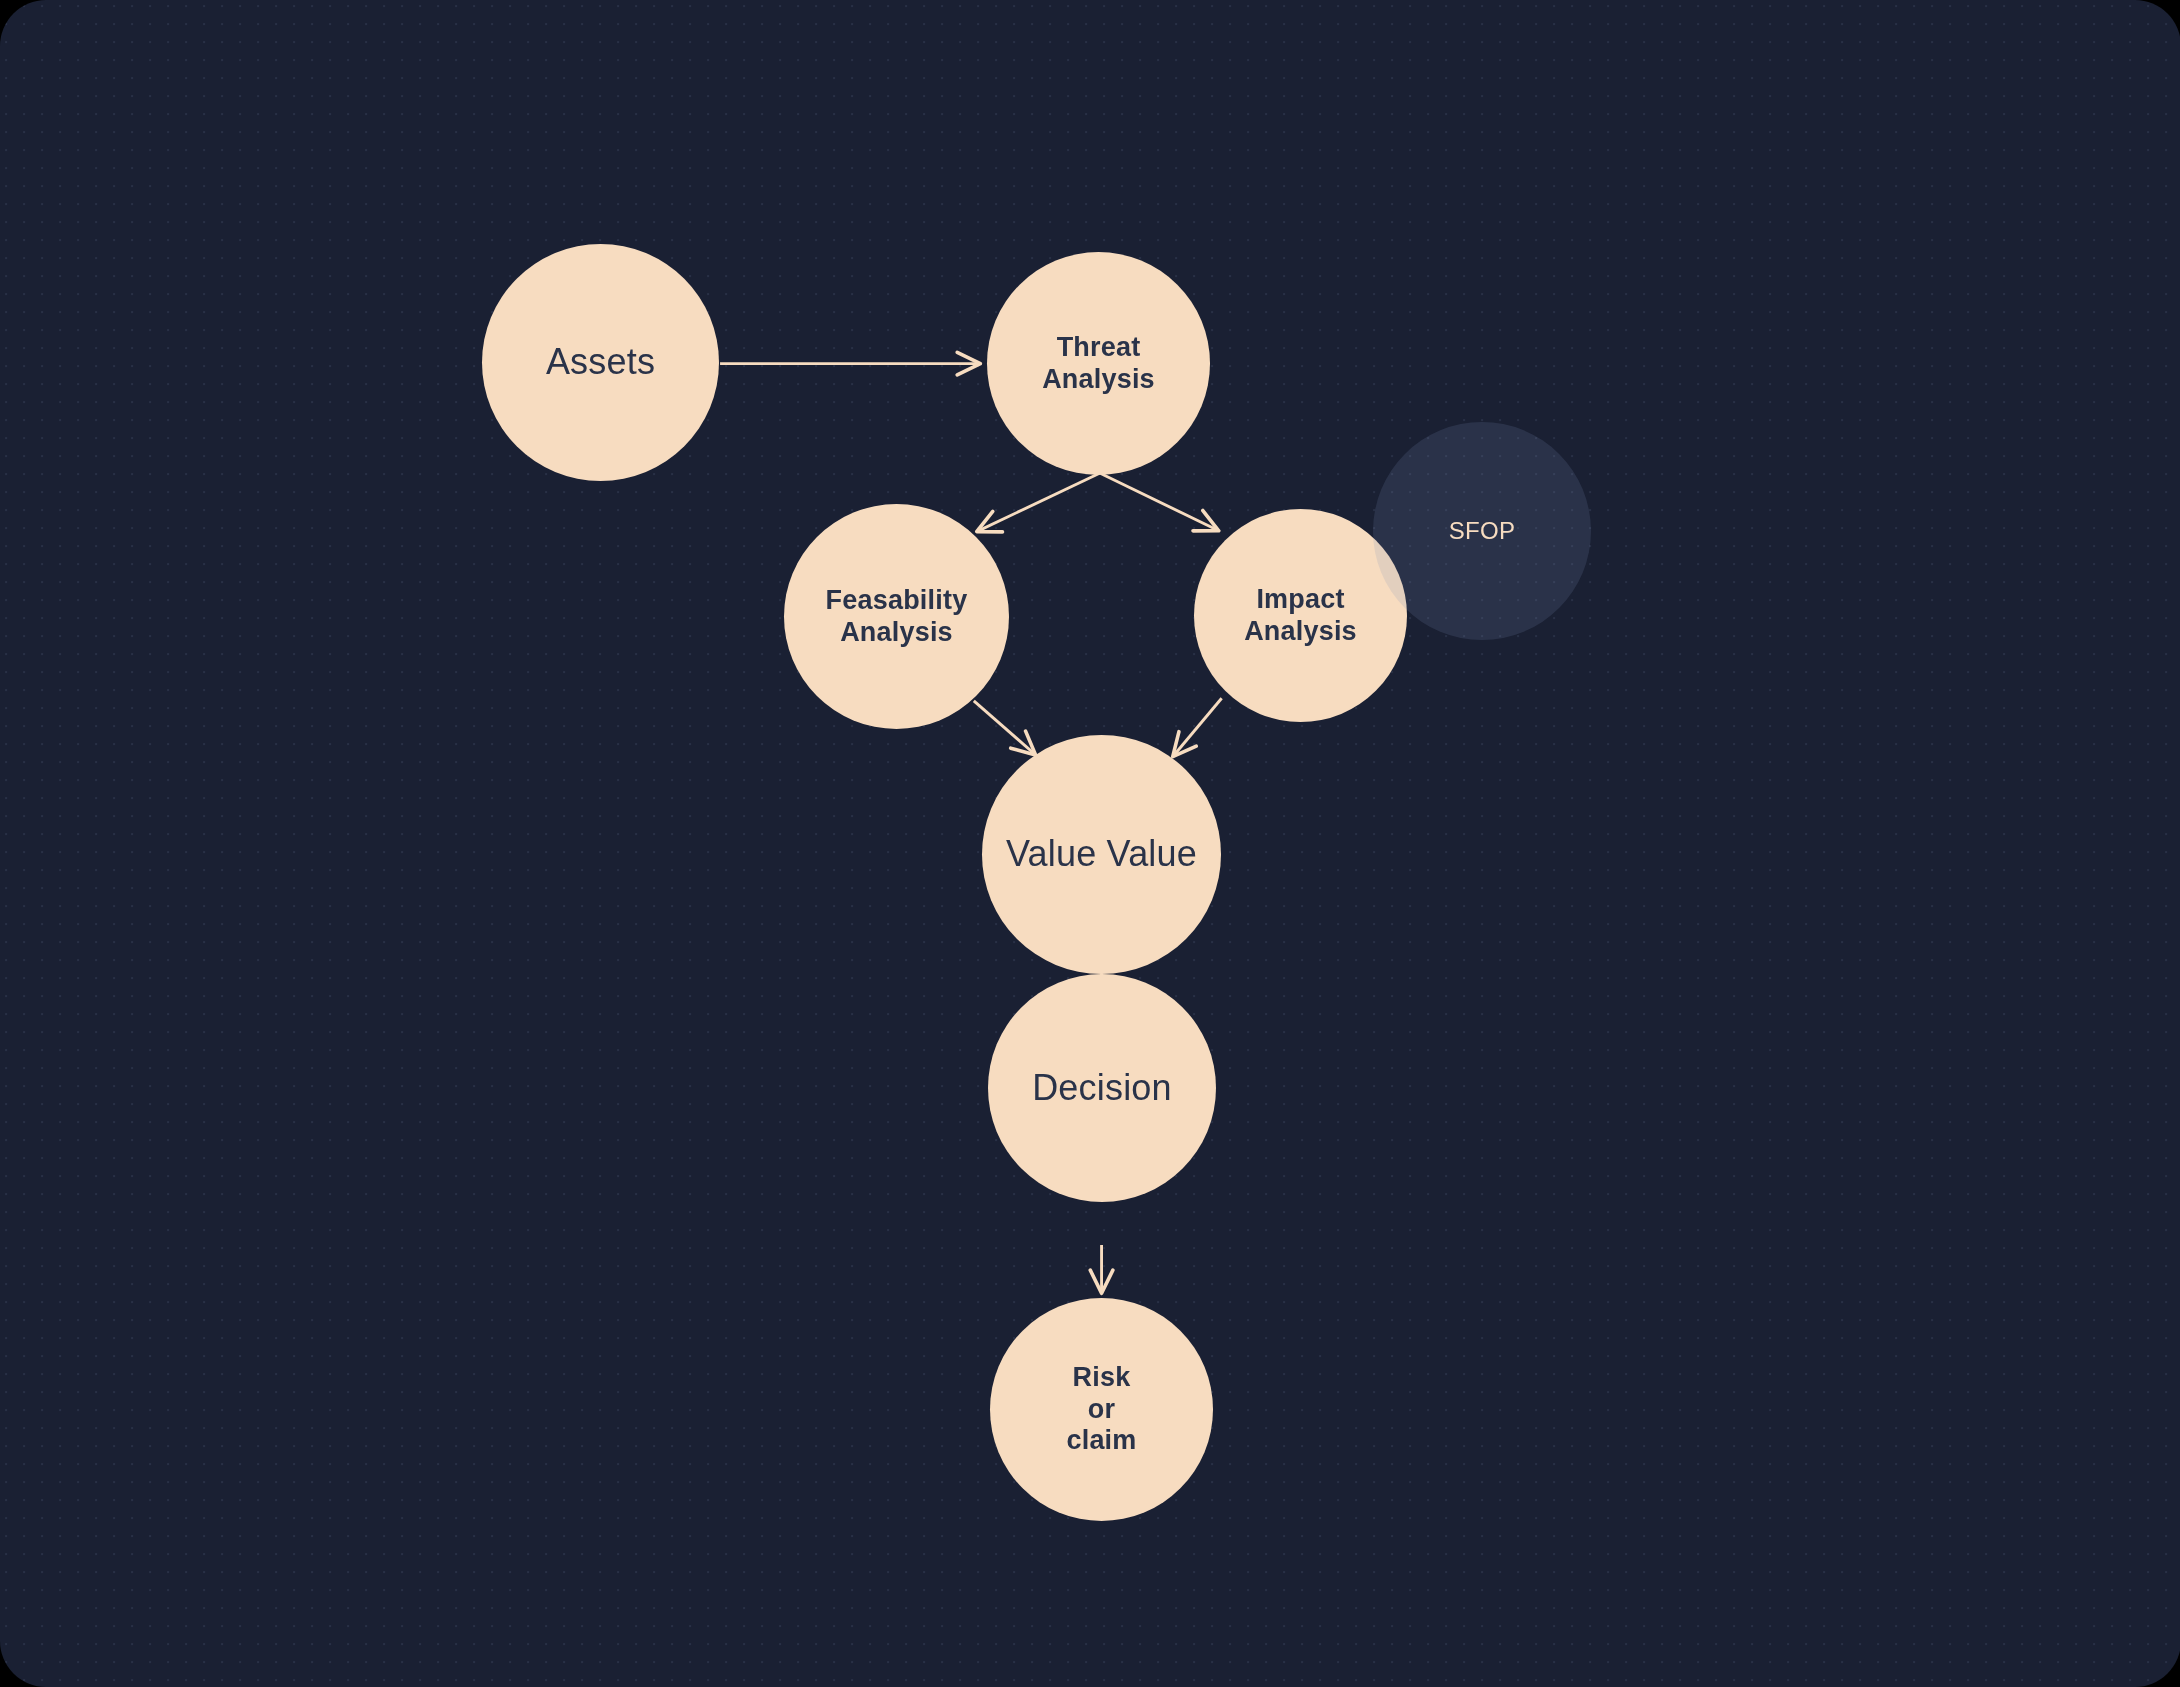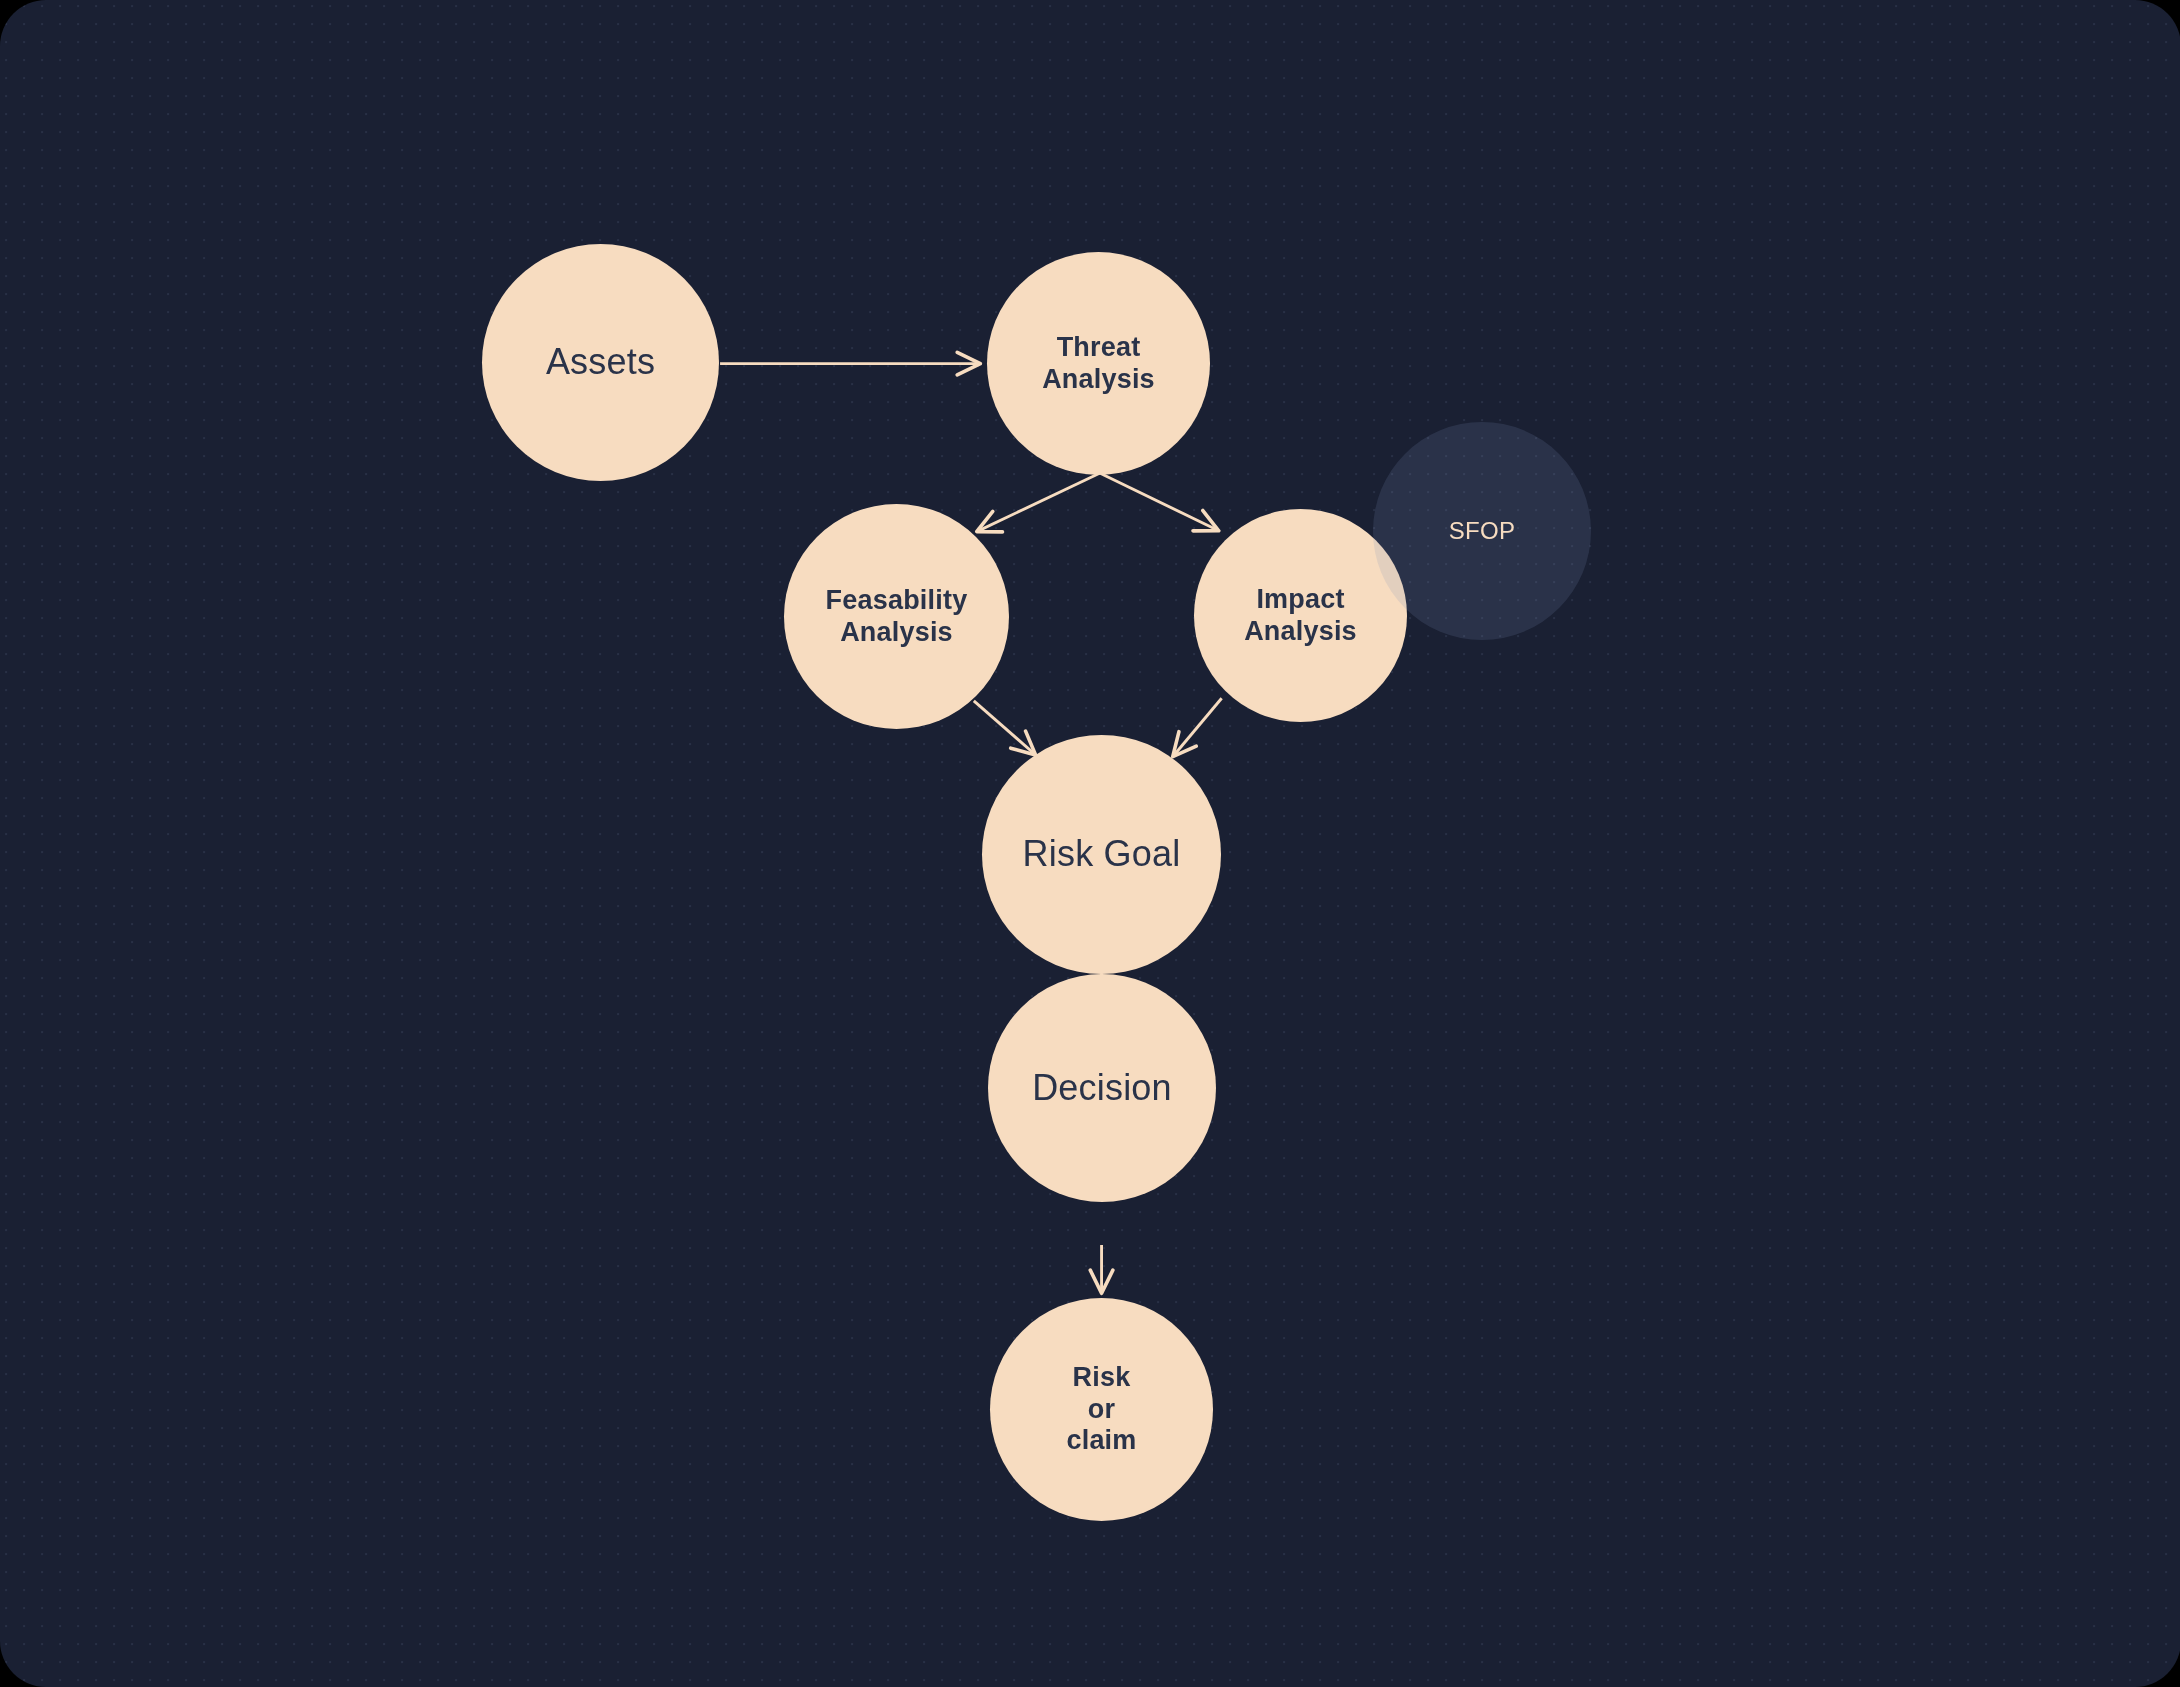--- a/index.html
+++ b/index.html
@@ -110,21 +110,21 @@
 Analysis</span>
         </div>
         <div class="node node-primary" style="left: 1194px; top: 509px; width: 213px; height: 213px;">
           <span class="node-label">Impact
 Analysis</span>
         </div>
         <div class="node node-ghost" style="left: 1373px; top: 422px; width: 218px; height: 218px;">
           <span class="node-label">SFOP</span>
         </div>
         <div class="node node-primary single" style="left: 982px; top: 735px; width: 239px; height: 239px;">
-          <span class="node-label">Risk Goal</span>
+          <span class="node-label">Value Value</span>
         </div>
         <div class="node node-primary single" style="left: 988px; top: 974px; width: 228px; height: 228px;">
           <span class="node-label">Decision</span>
         </div>
         <div class="node node-primary" style="left: 990px; top: 1298px; width: 223px; height: 223px;">
           <span class="node-label">Risk
 or
 claim</span>
         </div>
       </div>

